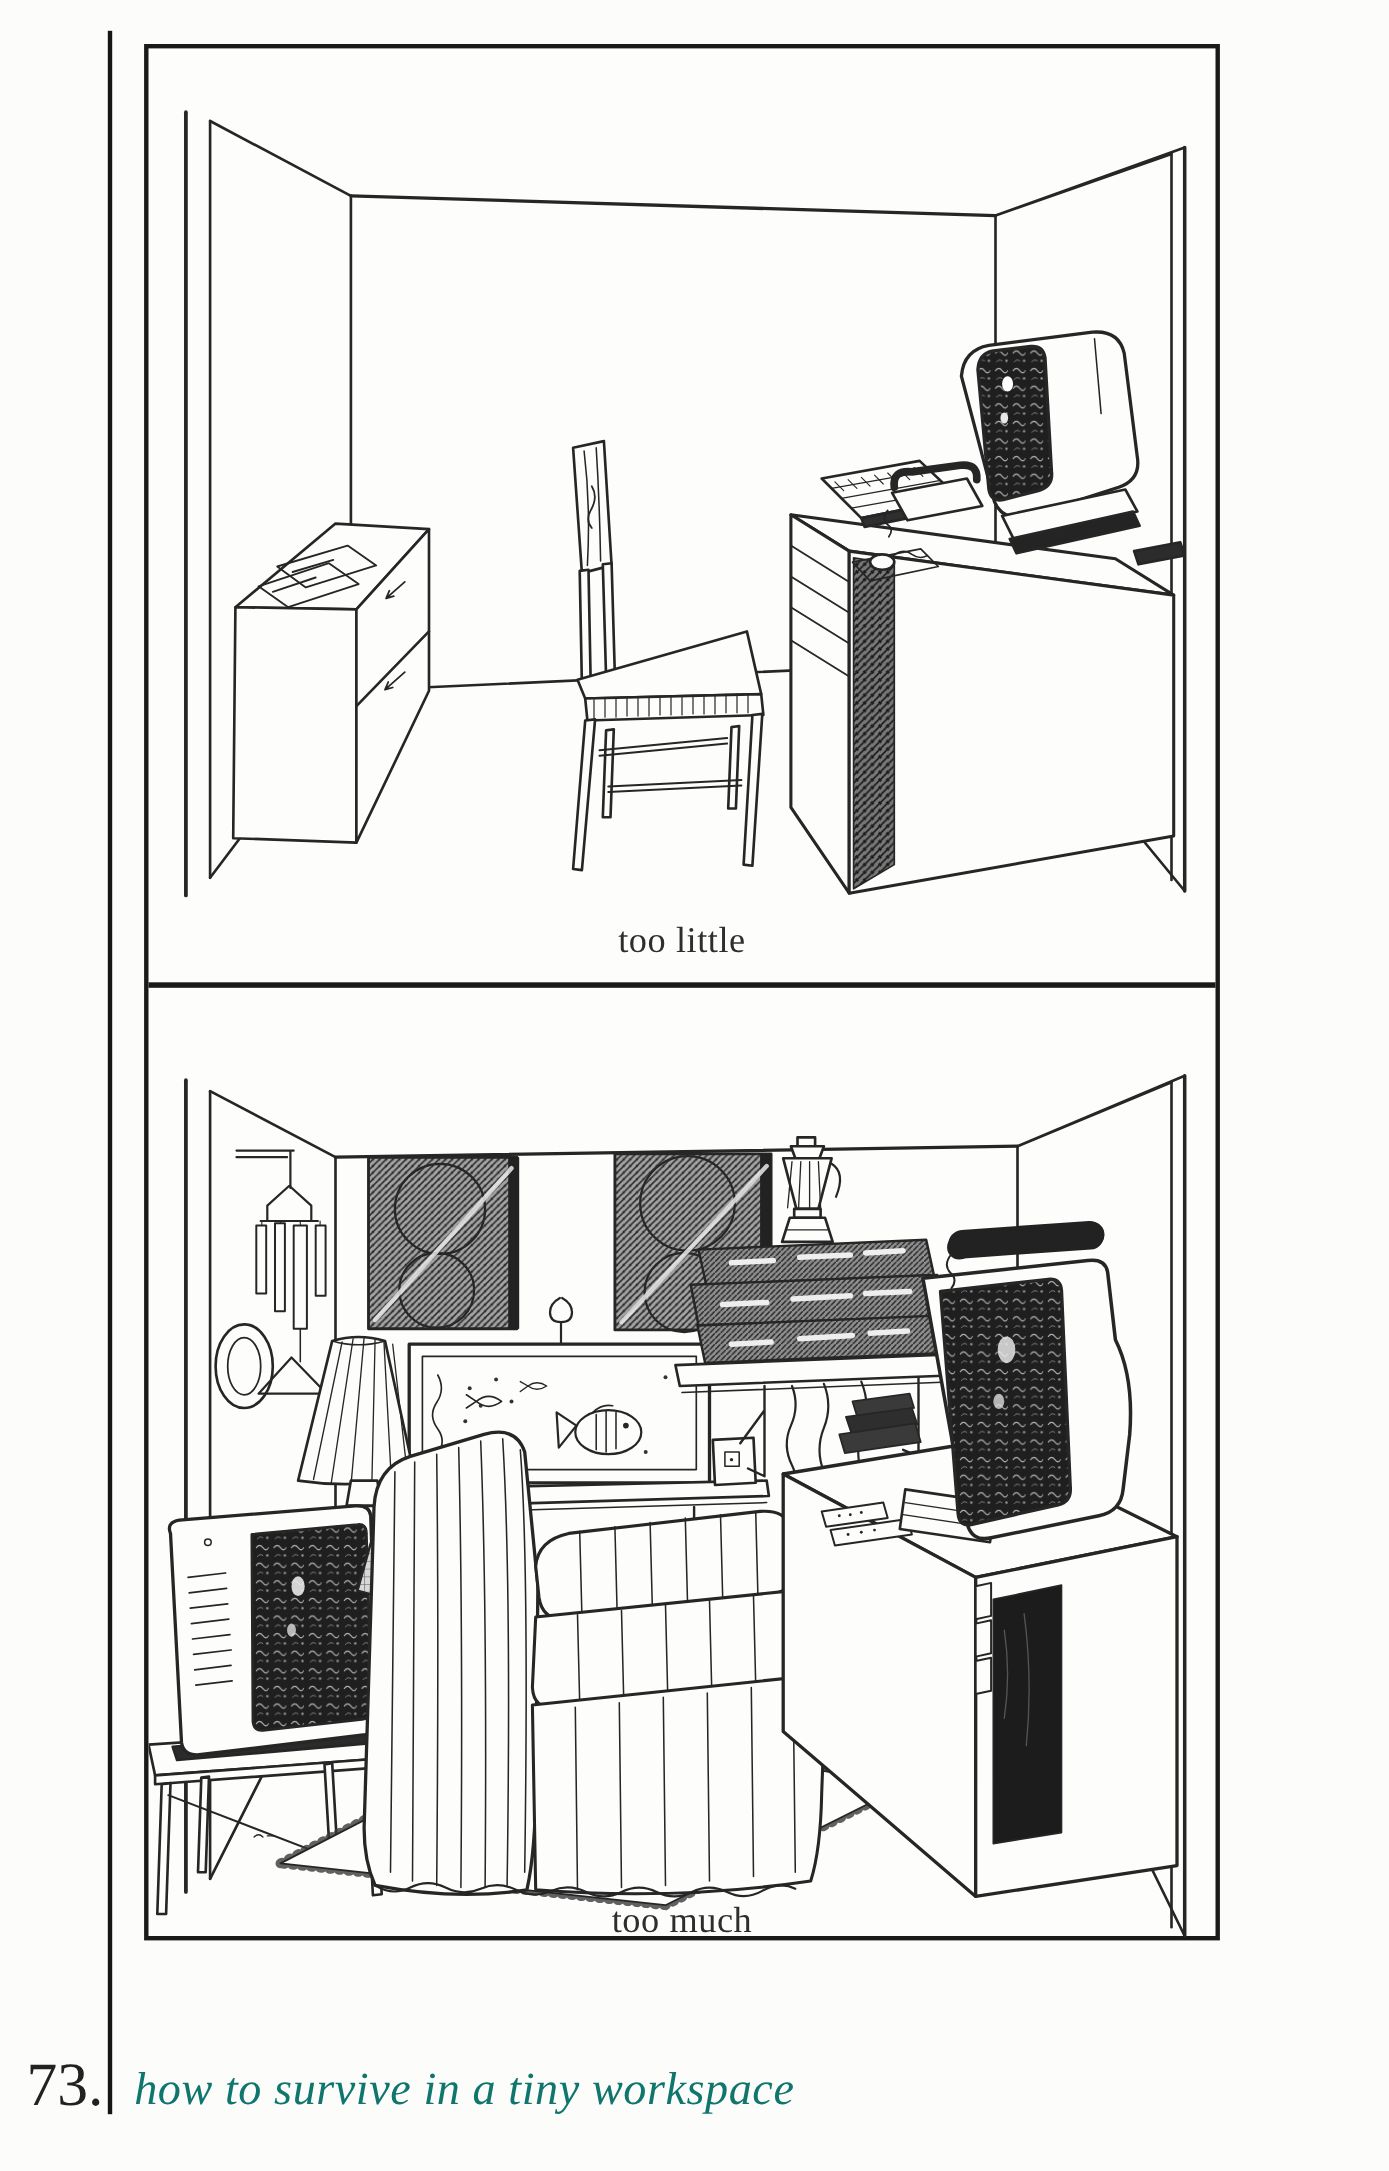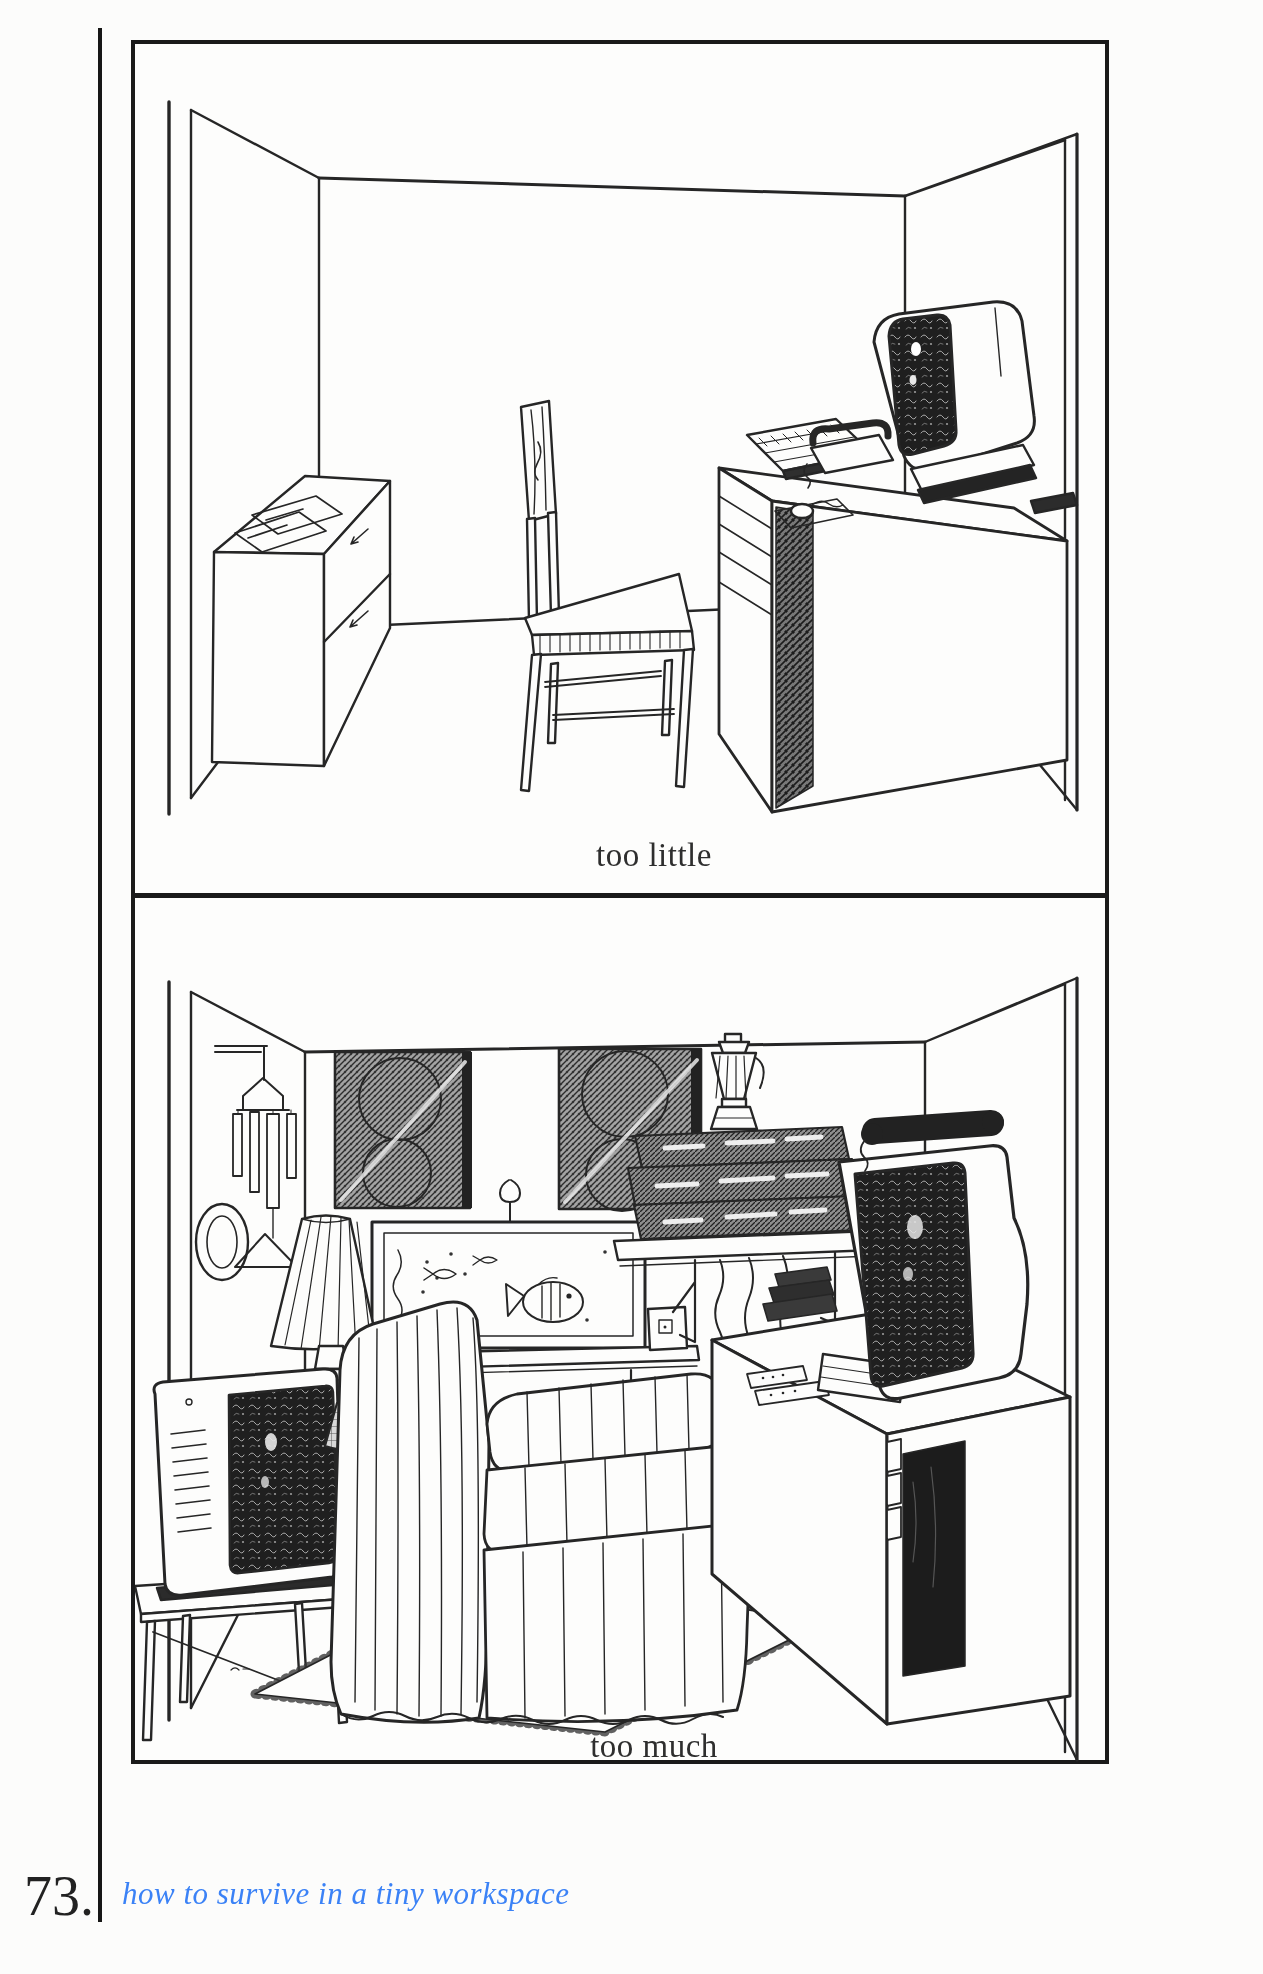--- a/index.html
+++ b/index.html
@@ -7,26 +7,26 @@
         font-family:"Liberation Serif",serif;color:#2b2b2b;overflow:hidden;}
   .side-rule{position:absolute;left:98px;top:28px;width:4px;height:1894px;background:#161616;}
   .frame{position:absolute;left:131px;top:40px;width:970px;height:1716px;
          border:4px solid #1a1a1a;background:#fdfdfc;}
   .panel{position:absolute;left:0;width:970px;}
   .panel-top{top:0;height:849px;}
   .panel-divider{position:absolute;left:0;top:849px;width:970px;height:5px;background:#1a1a1a;}
   .panel-bottom{top:878px;height:608px;}
   .illustration{position:absolute;left:0;top:0;}
   .caption{position:absolute;left:0;width:100%;text-align:center;
-           font-size:33px;letter-spacing:0.5px;color:#2e2e2e;padding-left:34px;}
+           font-size:33px;letter-spacing:0.5px;color:#2e2e2e;}
   .caption-top{top:793px;}
   .caption-bottom{top:806px;}
   .footer-number{position:absolute;left:24px;top:1864px;font-size:56px;color:#222;}
-  .footer-title{position:absolute;left:122px;top:1876px;font-size:31px;font-style:italic;
-                letter-spacing:0.5px;color:#3b82f6;}
+  .footer-title{position:absolute;left:122px;top:1876px;font-size:42px;font-style:italic;
+                letter-spacing:0.5px;color:#0f766e;}
   svg{display:block;}
   svg path,svg line,svg rect,svg ellipse,svg circle{stroke-linecap:round;stroke-linejoin:round;}
 </style>
 </head>
 <body>
 
 <div class="page">
 
   <div class="side-rule"></div>
 

